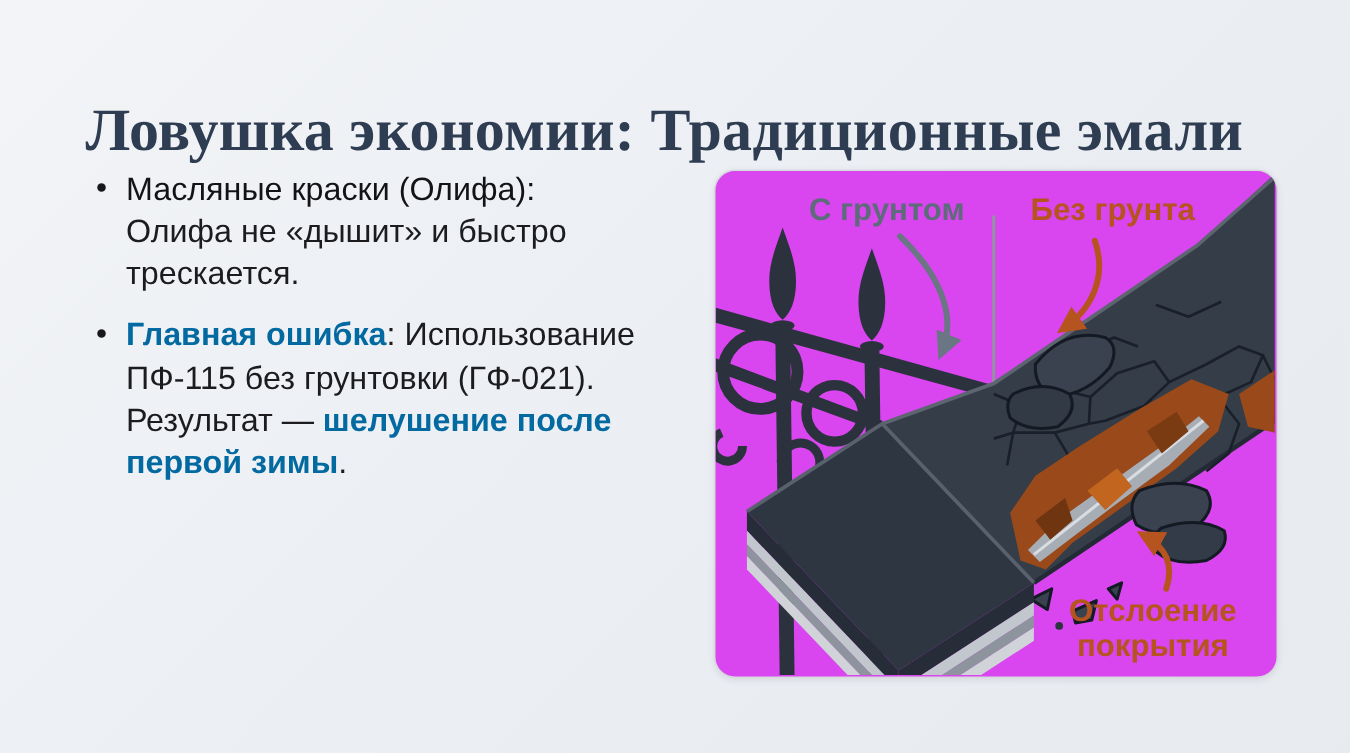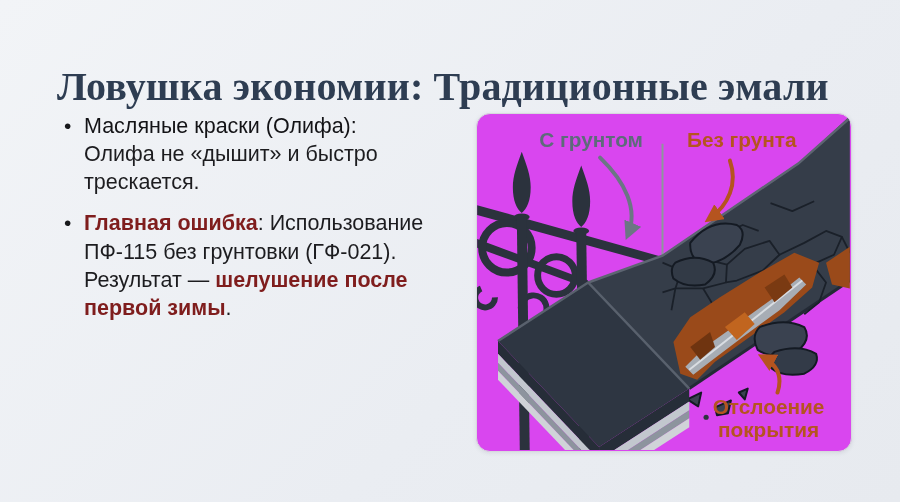--- a/index.html
+++ b/index.html
@@ -19,21 +19,21 @@
     position:absolute;left:62px;top:112px;width:362px;
     list-style:none;margin:0;padding:0;
     font-size:21.5px;line-height:1.31;color:#1c1c1f;
   }
   .bullets li{position:relative;padding-left:22px;margin-bottom:13px;}
   .bullets li::before{
     content:"•";position:absolute;left:2px;top:0;
     color:#17181b;font-size:21px;
   }
   .bullets b{font-weight:400;color:#131316;}
-  .accent{color:#7f1d1d;font-weight:700;}
+  .accent{color:#0369a1;font-weight:700;}
   .illu-card{
     position:absolute;left:476px;top:113px;width:376px;height:339px;
     background:#d946ef;border:1.5px solid #d7d9dd;border-radius:14px;
     box-sizing:border-box;overflow:hidden;
     box-shadow:0 1px 4px rgba(40,50,70,.10);
   }
   .illu-card svg{display:block;width:373px;height:336px;}
 </style>
 </head>
 <body>

